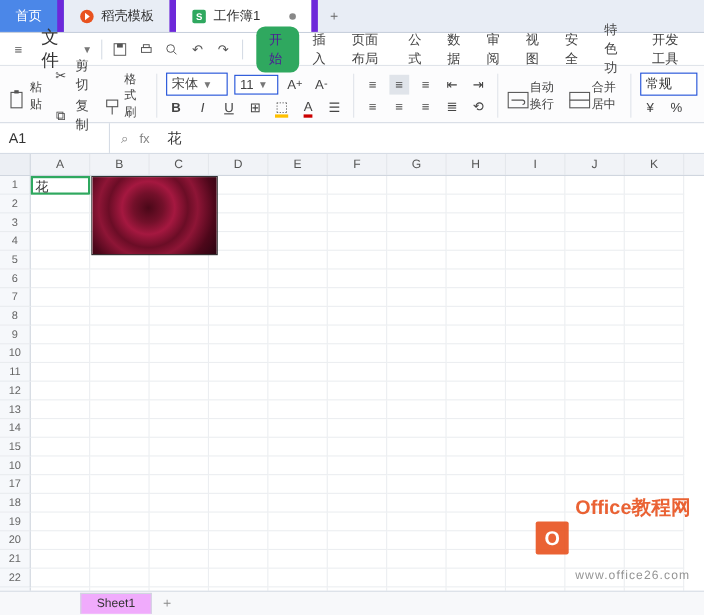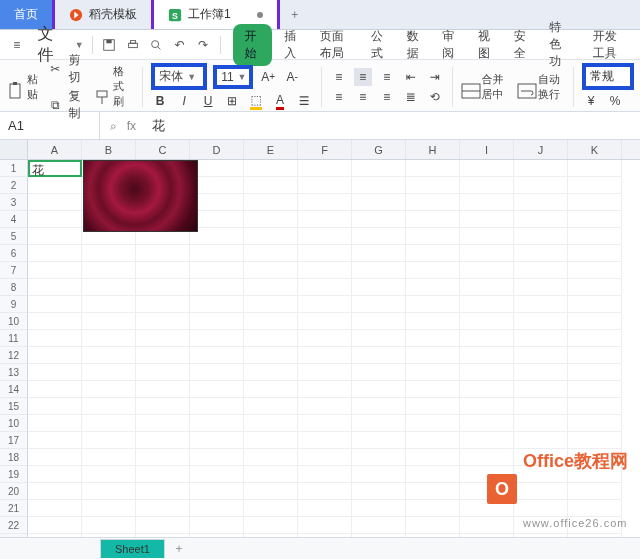--- a/index.html
+++ b/index.html
@@ -1,38 +1,38 @@
 <!DOCTYPE html>
 <html><head>
 <meta charset="utf-8">
 <style>
 * { box-sizing: border-box; margin: 0; padding: 0; font-family: "Microsoft YaHei", Arial, sans-serif; }
 body { width: 640px; height: 559px; overflow: hidden; background: #fff; font-size: 12px; color: #333; position: relative; }
 
 .tabbar { height: 30px; background: #e8edf5; display: flex; align-items: stretch; border-bottom: 1px solid #c8d0dc; }
-.tab { display: flex; align-items: center; padding: 0 14px; gap: 6px; font-size: 12px; border-right: 3px solid #6d28d9; cursor: pointer; }
+.tab { display: flex; align-items: center; padding: 0 14px; gap: 6px; font-size: 12px; border-right: 6px solid #6d28d9; cursor: pointer; }
 .tab.home { background: #4b87e8; color: #fff; }
 .tab.doc { background: #fff; }
 .tab .ico { width: 14px; height: 14px; display: inline-block; }
 .tab .dot { width: 6px; height: 6px; border-radius: 50%; background: #888; margin-left: 20px; }
 .tabplus { width: 30px; display: flex; align-items: center; justify-content: center; color: #666; }
 
 .menubar { height: 30px; display: flex; align-items: center; padding: 0 8px; gap: 6px; border-bottom: 1px solid #e0e4ea; }
 .menubar .mbtn { width: 22px; height: 22px; display: flex; align-items: center; justify-content: center; color: #555; border-radius: 3px; }
 .menubar .sep { width: 1px; height: 18px; background: #d6dce5; margin: 0 2px; }
 .ribtabs { display: flex; align-items: center; gap: 4px; margin-left: 4px; }
 .ribtab { padding: 4px 8px; font-size: 12px; color: #444; border-radius: 3px; }
-.ribtab.active { background: #2fa85f; color: #0f172a; border-radius: 8px; padding: 4px 12px; }
+.ribtab.active { background: #2fa85f; color: #4c1d95; border-radius: 8px; padding: 4px 12px; }
 
 .ribbon { height: 52px; display: flex; align-items: center; padding: 2px 6px 0; gap: 8px; border-bottom: 1px solid #d6dce5; background: #fcfcfd; }
 .rgrp { display: flex; flex-direction: column; gap: 2px; }
 .rrow { display: flex; align-items: center; gap: 6px; font-size: 12px; color: #444; }
 .ricon { width: 20px; height: 20px; display: inline-flex; align-items: center; justify-content: center; }
 .rsep { width: 1px; height: 40px; background: #e0e4ea; }
-.dd { display: flex; align-items: center; border: 4px solid #1d4ed8; padding: 1px 4px; font-size: 12px; background: #fff; }
+.dd { display: flex; align-items: center; border: 1px solid #1d4ed8; padding: 1px 4px; font-size: 12px; background: #fff; }
 .dd .car { margin-left: 4px; font-size: 9px; color: #777; }
 .fontdd { width: 56px; }
 .sizedd { width: 40px; }
 .smbtn { width: 18px; height: 18px; display: flex; align-items: center; justify-content: center; font-size: 12px; color: #444; }
 .bigbtn { display:flex; flex-direction:row; align-items:flex-end; gap:1px; font-size:11px; color:#444; }
 .bigbtn .bicon { width:22px; height:22px; display:flex; align-items:center; justify-content:center; }
 
 .fxbar { height: 28px; display: flex; align-items: center; border-bottom: 1px solid #d6dce5; }
 .namebox { width: 100px; border-right: 1px solid #d6dce5; height: 100%; display: flex; align-items: center; padding: 0 8px; font-size: 13px; }
 .fxbtns { display: flex; align-items: center; gap: 10px; padding: 0 10px; color: #888; }
@@ -45,21 +45,21 @@
 .rows { display: flex; }
 .rowhdrs { width: 28px; background: #f6f8fb; }
 .rh { height: 17px; border-bottom: 1px solid #e9ecef; border-right: 1px solid #d0d6df; text-align: center; font-size: 10px; color: #666; line-height: 17px; }
 .cells { position: relative; flex: 1; }
 .crow { display: flex; height: 17px; }
 .cell { width: 54px; height: 17px; border-right: 1px solid #eceef1; border-bottom: 1px solid #eceef1; font-size: 12px; padding: 0 2px; }
 .cell.sel { border: 2px solid #2fa85f; height: 17px; }
 .imgbox { position: absolute; left: 56px; top: 1px; width: 113px; height: 70px; background: radial-gradient(circle at 45% 40%, #4a0818 0%, #73102a 18%, #a51840 32%, #6b0d26 48%, #8e1536 60%, #4d071a 80%, #2a0410 100%); box-shadow: 0 0 0 1px #333; }
 
 .sheetbar { position: absolute; bottom: 0; left: 0; right: 0; height: 22px; border-top: 1px solid #d6dce5; display: flex; align-items: center; background: #f7f8fa; }
-.stab { padding: 3px 14px; border: 1px solid #d0d6df; border-bottom: none; background: #14b8a6; font-size: 11px; margin-left: 100px; }
+.stab { padding: 3px 14px; border: 1px solid #d0d6df; border-bottom: none; background: #f0abfc; font-size: 11px; margin-left: 73px; }
 
 .watermark { position: absolute; right: 12px; bottom: 30px; display: flex; align-items: center; gap: 6px; opacity: 0.9; }
 .watermark .wl { width: 30px; height: 30px; background: #e8521f; display: flex; align-items: center; justify-content: center; color: #fff; font-weight: bold; font-size: 18px; border-radius: 2px; }
 .watermark .wt1 { font-size: 18px; font-weight: bold; color: #e8521f; }
 .watermark .wt2 { font-size: 11px; color: #888; letter-spacing: 1px; margin-top: 44px; }
 </style>
 </head>
 <body>
 
 <div class="tabbar">
@@ -200,33 +200,33 @@
       <div class="smbtn">≡</div>
       <div class="smbtn">≣</div>
       <div class="smbtn">⟲</div>
     </div>
   </div>
   <div class="rsep"></div>
   <div class="bigbtn">
     <span class="bicon">
         <svg width="20" height="16" viewBox="0 0 20 16">
           <rect x="1" y="1" width="18" height="14" fill="none" stroke="#555"></rect>
+          <path d="M4 8 h10 a2 2 0 0 1 0 4" fill="none" stroke="#555"></path>
+        </svg>
+      </span>
+    <span>自动换行</span>
+  </div>
+  <div class="bigbtn">
+    <span class="bicon">
+        <svg width="20" height="16" viewBox="0 0 20 16">
+          <rect x="1" y="1" width="18" height="14" fill="none" stroke="#555"></rect>
           <line x1="1" y1="8" x2="19" y2="8" stroke="#555"></line>
         </svg>
       </span>
     <span>合并居中</span>
-  </div>
-  <div class="bigbtn">
-    <span class="bicon">
-        <svg width="20" height="16" viewBox="0 0 20 16">
-          <rect x="1" y="1" width="18" height="14" fill="none" stroke="#555"></rect>
-          <path d="M4 8 h10 a2 2 0 0 1 0 4" fill="none" stroke="#555"></path>
-        </svg>
-      </span>
-    <span>自动换行</span>
   </div>
   <div class="rsep"></div>
   <div class="rgrp">
     <div class="dd" style="width:52px">
         <span>常规</span>
       </div>
     <div class="rrow">
       <div class="smbtn">¥</div>
       <div class="smbtn">%</div>
     </div>

